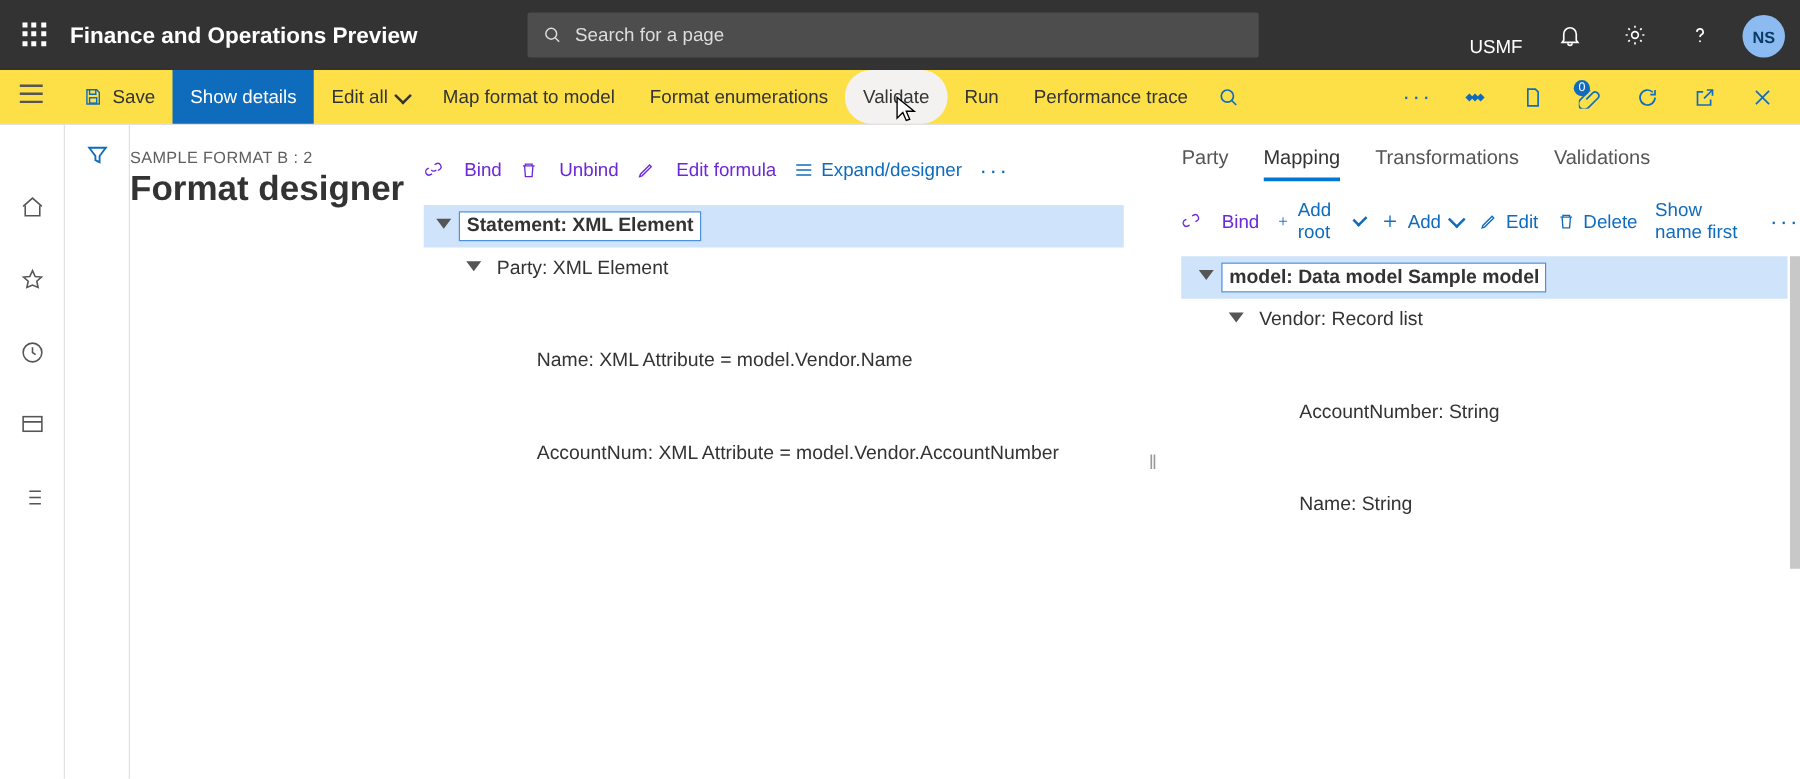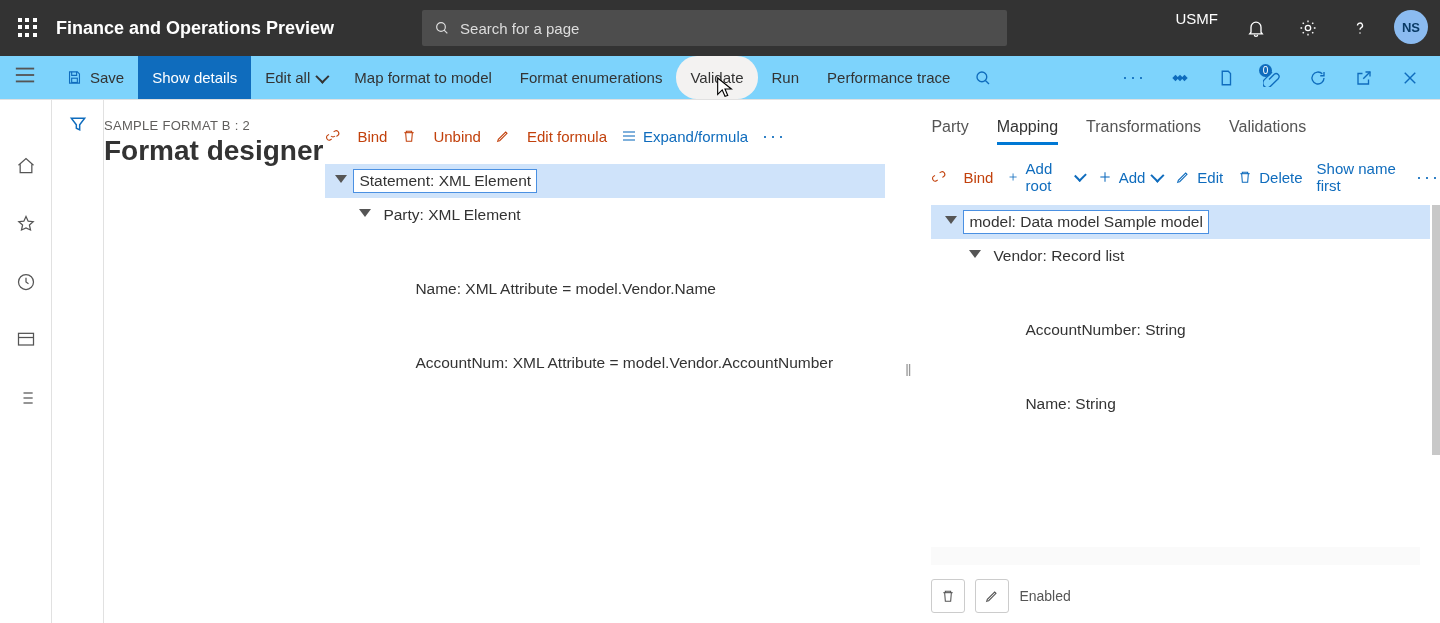--- a/index.html
+++ b/index.html
@@ -24,28 +24,28 @@
   .topbar{display:flex;align-items:center;height:56px;background:var(--topbar-bg);color:var(--topbar-fg);}
   .topbar .waffle{width:56px;display:flex;align-items:center;justify-content:center;}
   .waffle-grid{width:20px;height:20px;display:grid;grid-template-columns:repeat(3,1fr);grid-template-rows:repeat(3,1fr);gap:2px;}
   .waffle-grid span{background:#fff;width:4px;height:4px;}
   .topbar .title{font-size:18px;font-weight:600;white-space:nowrap;margin-right:8px;}
   .topbar .search{flex:0 0 585px;margin-left:80px;}
   .search-box{display:flex;align-items:center;height:36px;background:#4D4D4D;border-radius:2px;padding:0 12px;color:#ddd;}
   .search-box svg{width:16px;height:16px;margin-right:10px;fill:none;stroke:#ddd;stroke-width:1.8;}
   .search-box span{font-size:15px;}
   .topbar .spacer{flex:1;}
-  .topbar .right{display:flex;align-items:flex-start;gap:16px;padding-right:12px;}
+  .topbar .right{display:flex;align-items:flex-end;gap:16px;padding-right:12px;}
   .topbar .right .item{display:flex;align-items:center;justify-content:center;width:36px;height:36px;cursor:pointer;}
   .topbar .right .txt{font-size:15px;padding:0 4px;cursor:pointer;}
   .topbar svg.ico{width:20px;height:20px;fill:none;stroke:#fff;stroke-width:1.6;}
   .avatar{width:34px;height:34px;border-radius:50%;background:#8BBBF0;color:#0A3B66;display:flex;align-items:center;justify-content:center;font-weight:600;font-size:13px;cursor:pointer;}
 
   
-  .cmdbar{display:flex;align-items:stretch;height:44px;border-bottom:1px solid var(--border);padding-left:52px;background:#7dd3fc;}
+  .cmdbar{display:flex;align-items:stretch;height:44px;border-bottom:1px solid var(--border);padding-left:52px;background:#fde047;}
   .cmd{display:flex;align-items:center;padding:0 14px;font-size:15px;color:var(--text);cursor:pointer;white-space:nowrap;}
   .cmd.save svg{width:17px;height:17px;margin-right:7px;fill:none;stroke:#0F6CBD;stroke-width:1.6;}
   .cmd.primary{background:var(--blue-bg);color:#fff;}
   .cmd.hover{background:var(--hover);border-radius:21px;}
   .cmd .chev{margin-left:6px;}
   .cmdbar .flex{flex:1;}
   .cmdbar .right{display:flex;align-items:center;gap:14px;padding-right:14px;}
   .cmdbar .right .iconbtn{width:32px;height:32px;display:flex;align-items:center;justify-content:center;cursor:pointer;position:relative;}
   .cmdbar .right svg{width:18px;height:18px;fill:none;stroke:var(--link-blue);stroke-width:1.8;}
   .badge{position:absolute;top:2px;left:3px;background:var(--link-blue);color:#fff;font-size:10px;min-width:13px;height:13px;border-radius:7px;display:flex;align-items:center;justify-content:center;padding:0 3px;}
@@ -55,47 +55,47 @@
   .leftrail{width:52px;border-right:1px solid var(--border);display:flex;flex-direction:column;align-items:center;padding-top:14px;gap:26px;}
   .leftrail .rb{width:32px;height:32px;display:flex;align-items:center;justify-content:center;cursor:pointer;}
   .leftrail svg{width:20px;height:20px;fill:none;stroke:#555;stroke-width:1.5;}
 
   .filterrail{width:52px;border-right:1px solid var(--border);display:flex;justify-content:center;padding-top:14px;}
   .filterrail svg{width:20px;height:20px;fill:none;stroke:var(--link-blue);stroke-width:1.8;}
 
   .main{flex:1;display:flex;flex-direction:row;padding:18px 0 0 0;position:relative;}
   .hdr{padding:0 0 4px 0;margin-left:0;}
   .hdr .crumb{font-size:13px;color:var(--muted);letter-spacing:.3px;}
-  .hdr h1{margin:2px 2px 12px 0;font-size:28px;font-weight:600;}
+  .hdr h1{margin:2px 16px 12px 0;font-size:28px;font-weight:600;}
 
   .panes{display:flex;flex:1;gap:0;}
   .pane{flex:1;min-width:0;position:relative;}
   .pane.left{flex:0 0 570px;padding-right:10px;}
   .pane.right{padding-left:10px;}
   .split{width:26px;display:flex;align-items:center;justify-content:center;color:#999;cursor:col-resize;}
 
   .toolbar{display:flex;align-items:center;gap:14px;font-size:15px;height:36px;margin-bottom:10px;position:relative;}
   .toolbar .tb{display:flex;align-items:center;gap:6px;cursor:pointer;}
-  .toolbar .tb.dis{color:#c2410c;gap:16px;}
+  .toolbar .tb.dis{color:#6d28d9;gap:16px;}
   .toolbar .tb.lnk{color:var(--link-blue);}
   .toolbar svg{width:16px;height:16px;fill:none;stroke:currentColor;stroke-width:1.6;}
   .toolbar .ell{font-size:18px;color:var(--link-blue);cursor:pointer;letter-spacing:2px;}
   .tabs{display:flex;gap:28px;font-size:16px;margin-bottom:14px;}
   .tabs .tab{cursor:pointer;padding-bottom:6px;border-bottom:3px solid transparent;color:#555;}
   .tabs .tab.active{color:var(--text);border-bottom-color:var(--blue);font-weight:400;}
 
   
   .tree{font-size:15.5px;}
   .trow{display:flex;align-items:center;height:34px;position:relative;}
   .trow .tri{width:12px;height:12px;margin-right:6px;display:inline-block;}
   .trow .tri::before{content:"";display:block;width:0;height:0;border-left:6px solid transparent;border-right:6px solid transparent;border-top:8px solid #555;transform-origin:center;}
   .trow .lbl{padding:2px 6px;}
   .trow.sel{background:var(--sel-bg);}
   .trow.sel .lbl{border:1px solid var(--sel-border);background:#fff;padding:2px 5px;}
-  .ind0{padding-left:10px;}
+  .ind0{padding-left:10px;font-weight:bold;}
   .ind1{padding-left:34px;}
   .ind2{padding-left:66px;margin-top:40px;}
   .rtree .ind0{padding-left:14px;}
   .rtree .ind1{padding-left:38px;}
   .rtree .ind2{padding-left:70px;}
   .rtree-wrap{position:relative;border-right:8px solid var(--scrollbar);padding-right:2px;min-height:250px;}
 
   .pane.right .footer{position:absolute;bottom:10px;left:10px;right:20px;}
   .enabled-row{display:flex;align-items:center;gap:10px;margin-top:14px;}
   .sqbtn{width:34px;height:34px;border:1px solid #CCC;border-radius:3px;display:flex;align-items:center;justify-content:center;cursor:pointer;background:#fff;}
@@ -331,21 +331,21 @@
                 <path d="M4 20l3-1 11-11-2-2L5 17l-1 3Z"></path>
               </svg>
             <span>Edit formula</span>
           </div>
           <div class="tb lnk">
             <svg viewBox="0 0 24 24" style="stroke:var(--link-blue);">
                 <line x1="3" y1="6" x2="21" y2="6"></line>
                 <line x1="3" y1="12" x2="21" y2="12"></line>
                 <line x1="3" y1="18" x2="21" y2="18"></line>
               </svg>
-            <span>Expand/formula</span>
+            <span>Expand/designer</span>
           </div>
           <div class="ell">···</div>
         </div>
 
         <div class="tree">
           <div class="trow sel ind0">
               <span class="tri"></span>
               <span class="lbl">Statement: XML Element</span>
             </div>
           <div class="trow ind1">
@@ -430,34 +430,16 @@
                 <span style="width:18px;"></span>
                 <span class="lbl">AccountNumber: String</span>
               </div>
             <div class="trow ind2">
                 <span style="width:18px;"></span>
                 <span class="lbl">Name: String</span>
               </div>
           </div>
         </div>
 
-        <div class="footer">
-          <div class="blankbar top"></div>
-          <div class="enabled-row">
-            <div class="sqbtn">
-                <svg viewBox="0 0 24 24">
-                  <path d="M5 7h14"></path>
-                  <path d="M8 7V5h8v2"></path>
-                  <path d="M7 7l1 13h8l1-13"></path>
-                </svg>
-              </div>
-            <div class="sqbtn">
-                <svg viewBox="0 0 24 24">
-                  <path d="M4 20l3-1 11-11-2-2L5 17l-1 3Z"></path>
-                </svg>
-              </div>
-            <div class="enabled-lbl">Enabled</div>
-          </div>
-        </div>
       </div>
     </div>
   </div>
 </div>
 
 </body></html>

